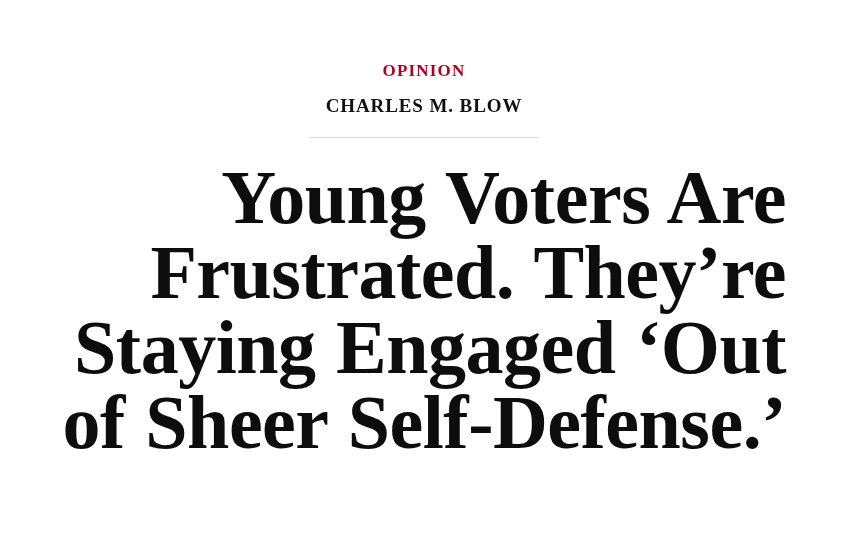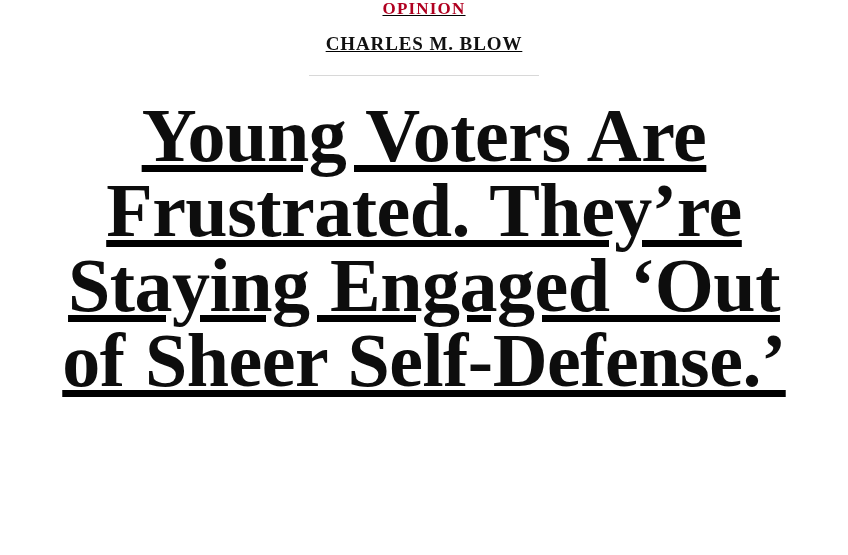--- a/index.html
+++ b/index.html
@@ -14,22 +14,22 @@
     overflow: hidden;
   }
   .page {
     width: 848px;
     height: 555px;
     position: relative;
     background: #ffffff;
     box-sizing: border-box;
   }
   .article-header {
+    padding-top: 62px;
     text-align: center;
-    text-decoration: underline;
   }
   .kicker {
     color: #b00020;
     font-family: "Liberation Serif", serif;
     font-weight: bold;
     font-size: 17px;
     letter-spacing: 1.2px;
     line-height: 1;
     margin: 0;
   }
@@ -49,21 +49,21 @@
     margin-top: 22px;
   }
   .rule {
     width: 230px;
     height: 1px;
     background: #d8d8d8;
   }
   .headline {
     margin: 22px auto 0 auto;
     width: 724px;
-    text-align: center;
+    text-align: right;
     color: #0d0d0d;
     font-family: "Liberation Serif", serif;
     font-weight: bold;
     font-size: 76px;
     line-height: 0.985;
     letter-spacing: -0.5px;
     word-spacing: 2px;
   }
 </style>
 </head>

